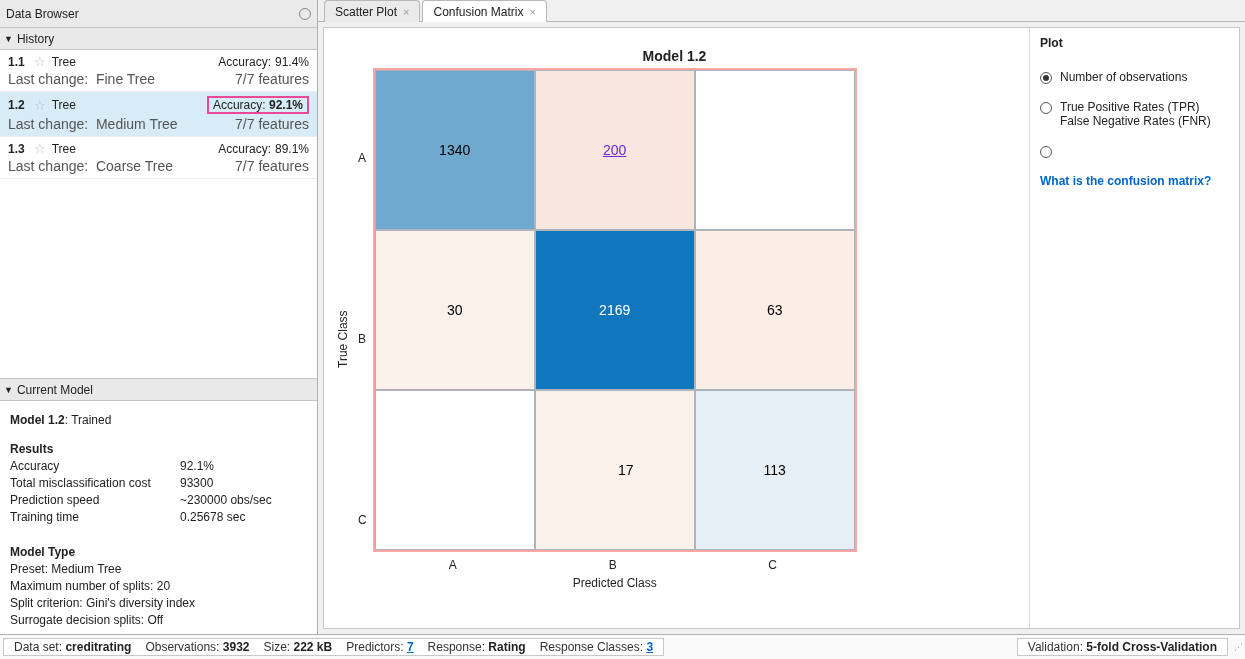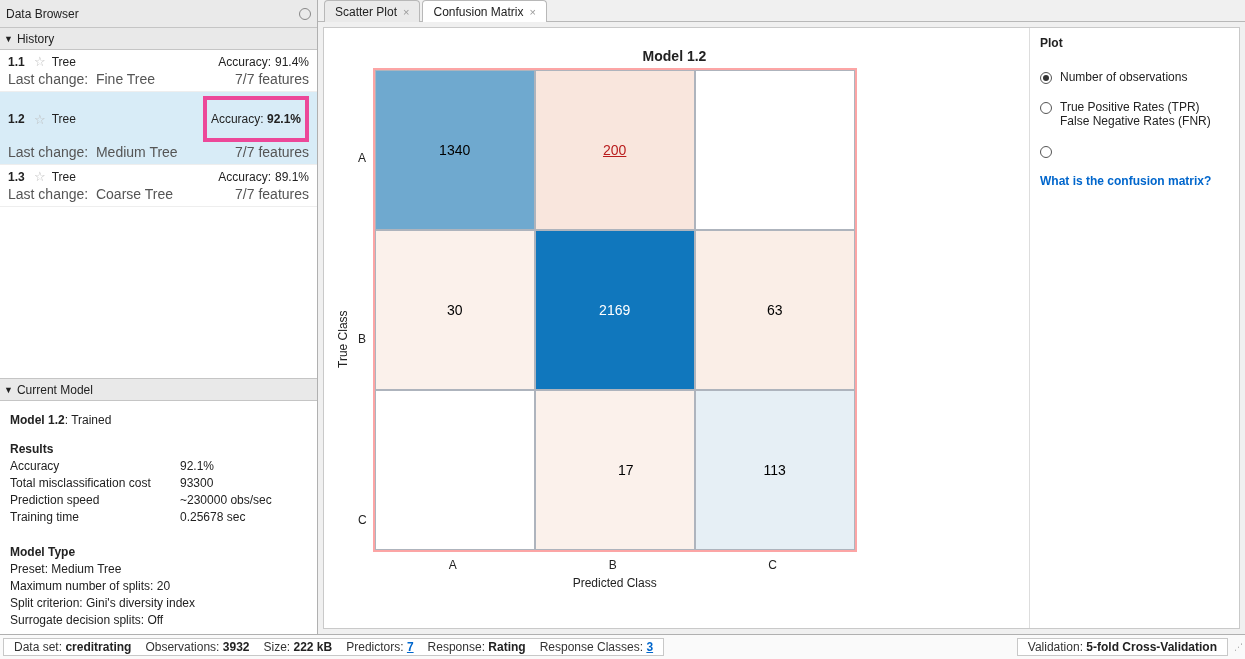--- a/index.html
+++ b/index.html
@@ -45,21 +45,21 @@
   .hist-item {
     padding:4px 8px 4px 8px;
     border-bottom:1px solid #eee;
   }
   .hist-item.selected { background:#d8ecf7; }
   .hist-row1 { display:flex; align-items:center; }
   .hist-id { font-weight:bold; width:26px; }
   .hist-star { color:#bbb; margin-right:6px; font-size:13px; }
   .hist-name { font-weight:normal; }
   .hist-acc { margin-left:auto; display:flex; align-items:flex-start; gap:4px;}
-  .hist-acc .box { border:4px solid #ec4899; padding:12px 4px; }
+  .hist-acc .box { border:2px solid #ec4899; padding:0 4px; }
   .hist-row2 { display:flex; align-items:flex-start; color:#555; margin-top:2px; font-size:14px;}
   .hist-lc { }
   .hist-feat { margin-left:auto; }
   .current-model {
     height:255px;
     display:flex; flex-direction:column;
   }
   .cm-body {
     flex:1; overflow-y:scroll; padding:12px 10px 4px 10px;
     position:relative;
@@ -273,21 +273,21 @@
         <div class="chart-body">
           <div class="y-axis-label">True Class</div>
           <div class="y-ticks" id="y-ticks">
               <div>A</div>
               <div>B</div>
               <div>C</div>
             </div>
           <div>
             <div class="matrix" id="matrix">
                 <div class="cell" style="background: rgb(111, 169, 207); color: rgb(0, 0, 0);">1340</div>
-                <div class="cell" style="background: rgb(249, 230, 221); color: #b91c1c; text-decoration: underline;">200</div>
+                <div class="cell" style="background: rgb(249, 230, 221); color: #6d28d9; text-decoration: underline;">200</div>
                 <div class="cell" style="background: rgb(255, 255, 255); color: rgb(0, 0, 0);"></div>
                 <div class="cell" style="background: rgb(251, 241, 235); color: rgb(0, 0, 0);">30</div>
                 <div class="cell" style="background: rgb(16, 119, 189); color: rgb(255, 255, 255);">2169</div>
                 <div class="cell" style="background: rgb(250, 238, 231); color: rgb(0, 0, 0);">63</div>
                 <div class="cell" style="background: rgb(255, 255, 255); color: rgb(0, 0, 0);"></div>
                 <div class="cell" style="background: rgb(251, 241, 235); color: rgb(0, 0, 0); padding-left: 22px;">17</div>
                 <div class="cell" style="background: rgb(230, 239, 245); color: rgb(0, 0, 0);">113</div>
               </div>
             <div class="x-ticks" id="x-ticks" style="width: 480px;">
                 <div style="width: 160px; text-align: center;">A</div>

